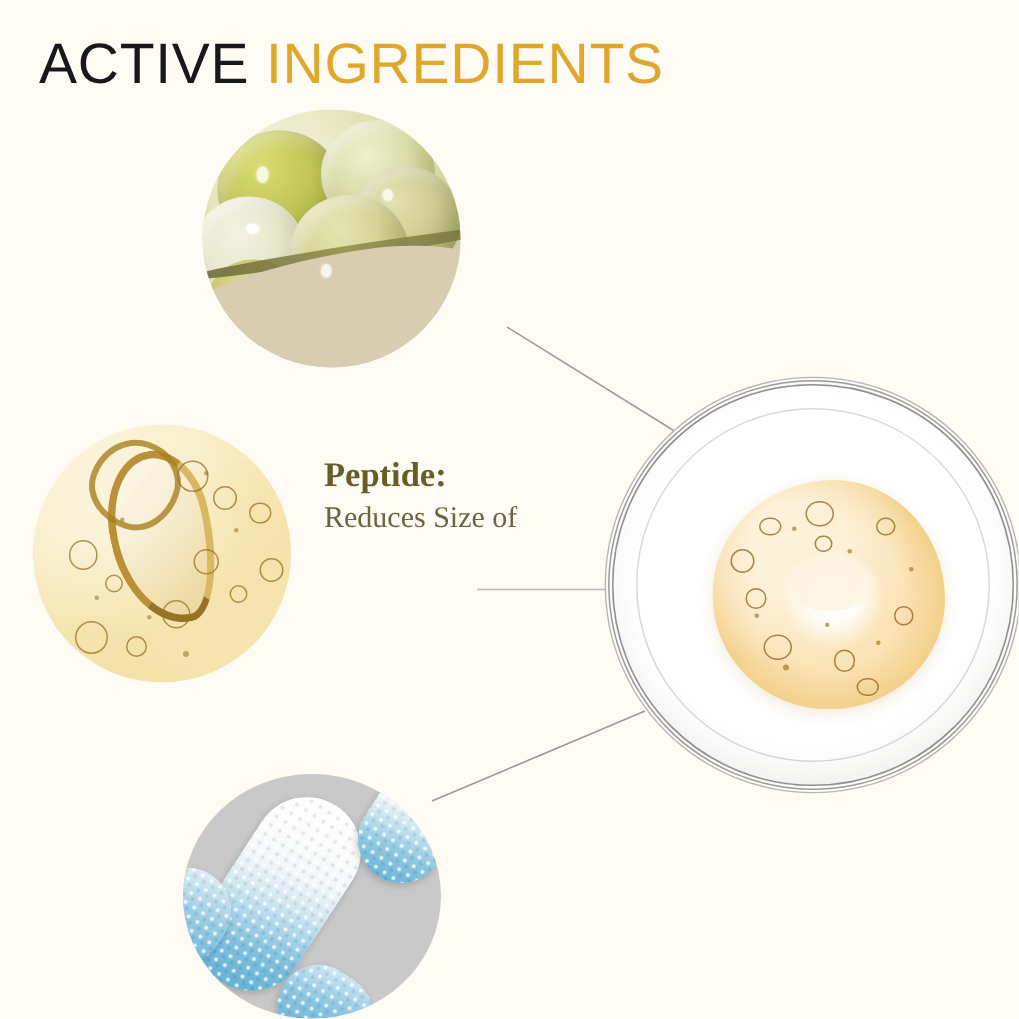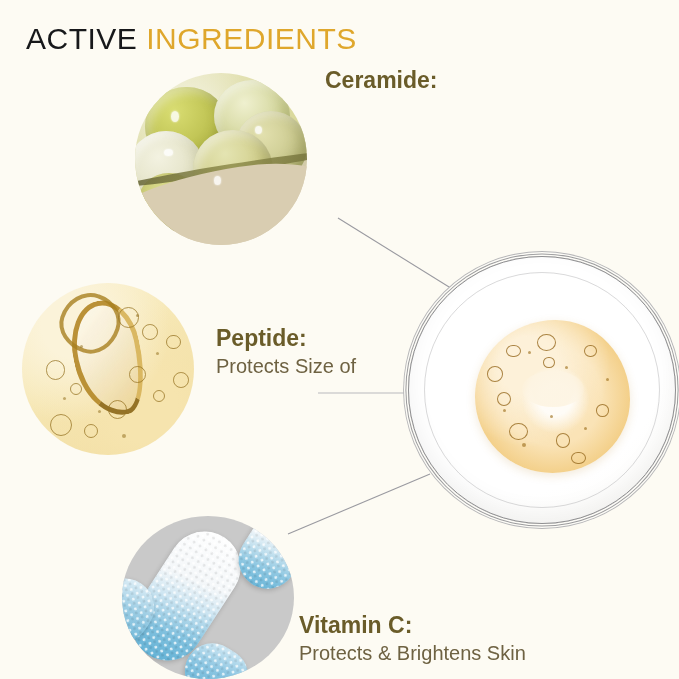--- a/index.html
+++ b/index.html
@@ -7,21 +7,21 @@
     width:679px;height:679px;
     background:#fdfbf3;
     font-family:"Liberation Sans",sans-serif;
     overflow:hidden;
   }
   .canvas{position:relative;width:679px;height:679px;background:#fdfbf3;}
 
   
   .title{
     position:absolute;left:26px;top:22px;
-    font-size:30px;letter-spacing:0.5px;font-weight:400;
+    font-size:38px;letter-spacing:0.5px;font-weight:400;
     white-space:nowrap;
   }
   .title .w1{color:#17181a;}
   .title .w2{color:#dfa72c;}
 
   
   .lines{position:absolute;left:0;top:0;width:679px;height:679px;}
 
   
   .circ{
@@ -142,21 +142,21 @@
     opacity:.9;
   }
   .drop .ring{position:absolute;border-radius:50%;border:1.5px solid rgba(150,105,30,.8);}
   .drop .dot{position:absolute;border-radius:50%;background:rgba(160,115,35,.65);}
 
   
   .lbl{position:absolute;}
   .lbl .h{font-size:23px;font-weight:700;color:#6a5c29;line-height:1.25;white-space:nowrap;}
   .lbl .d{font-size:20px;font-weight:400;color:#6e6242;line-height:1.3;white-space:nowrap;}
   .lbl-cer{left:325px;top:66px;}
-  .lbl-pep{left:216px;top:324px;}
+  .lbl-pep{left:216px;top:303px;font-family:Liberation Serif, serif;}
   .lbl-vit{left:299px;top:611px;}
 </style>
 </head>
 <body>
 
 <div class="canvas">
 
   <div class="title">
     <span class="w1">ACTIVE</span>
     <span class="w2">INGREDIENTS</span>
@@ -231,26 +231,21 @@
       <div class="dot" style="left:58%;top:30%;width:3px;height:3px;"></div>
       <div class="dot" style="left:48%;top:62%;width:3px;height:3px;"></div>
       <div class="dot" style="left:70%;top:70%;width:3px;height:3px;"></div>
       <div class="dot" style="left:30%;top:80%;width:4px;height:4px;"></div>
       <div class="dot" style="left:84%;top:38%;width:3px;height:3px;"></div>
       <div class="dot" style="left:18%;top:58%;width:3px;height:3px;"></div>
     </div>
   </div>
 
   <div class="lbl lbl-cer">
-    <div class="h">Ceramide:</div>
   </div>
 
   <div class="lbl lbl-pep">
     <div class="h">Peptide:</div>
-    <div class="d">Protects Size of</div>
-  </div>
-
-  <div class="lbl lbl-vit">
-    <div class="h">Vitamin C:</div>
-    <div class="d">Protects &amp; Brightens Skin</div>
-  </div>
+    <div class="d">Reduces Size of</div>
+  </div>
+
 
 </div>
 
 </body></html>

